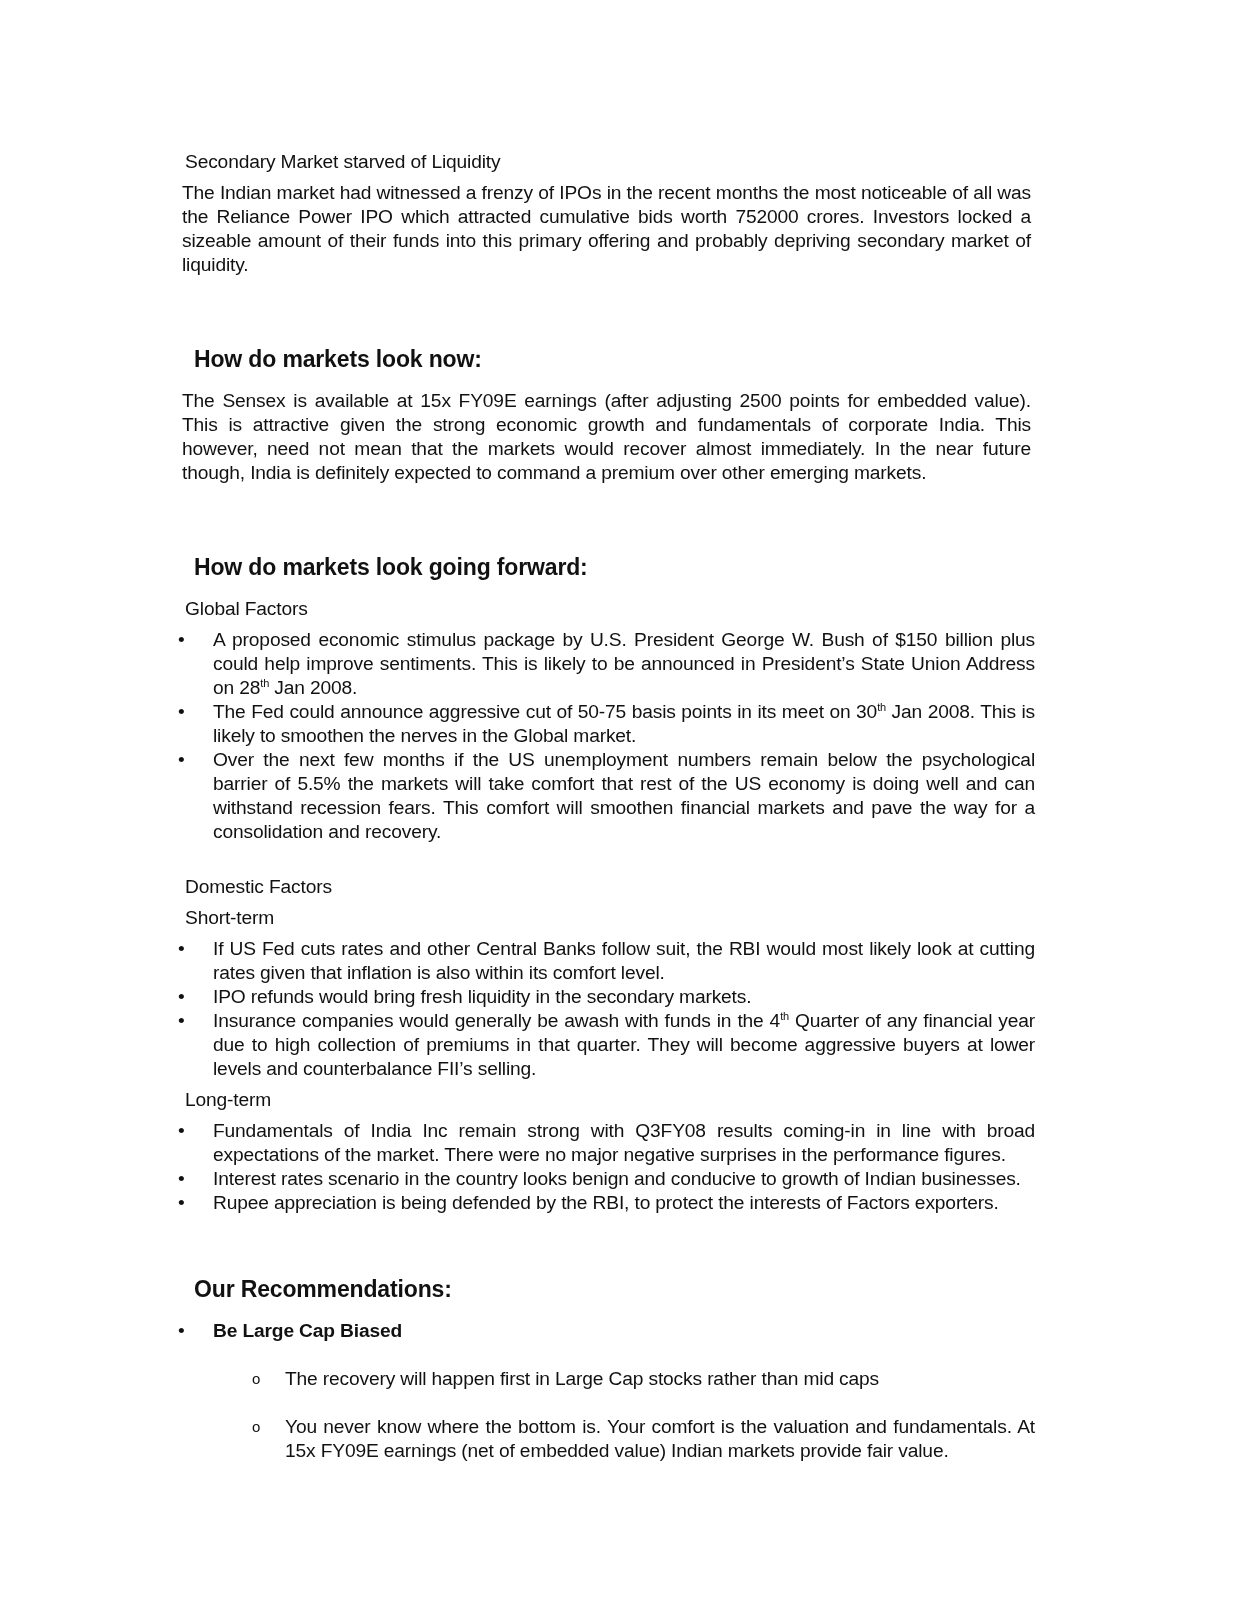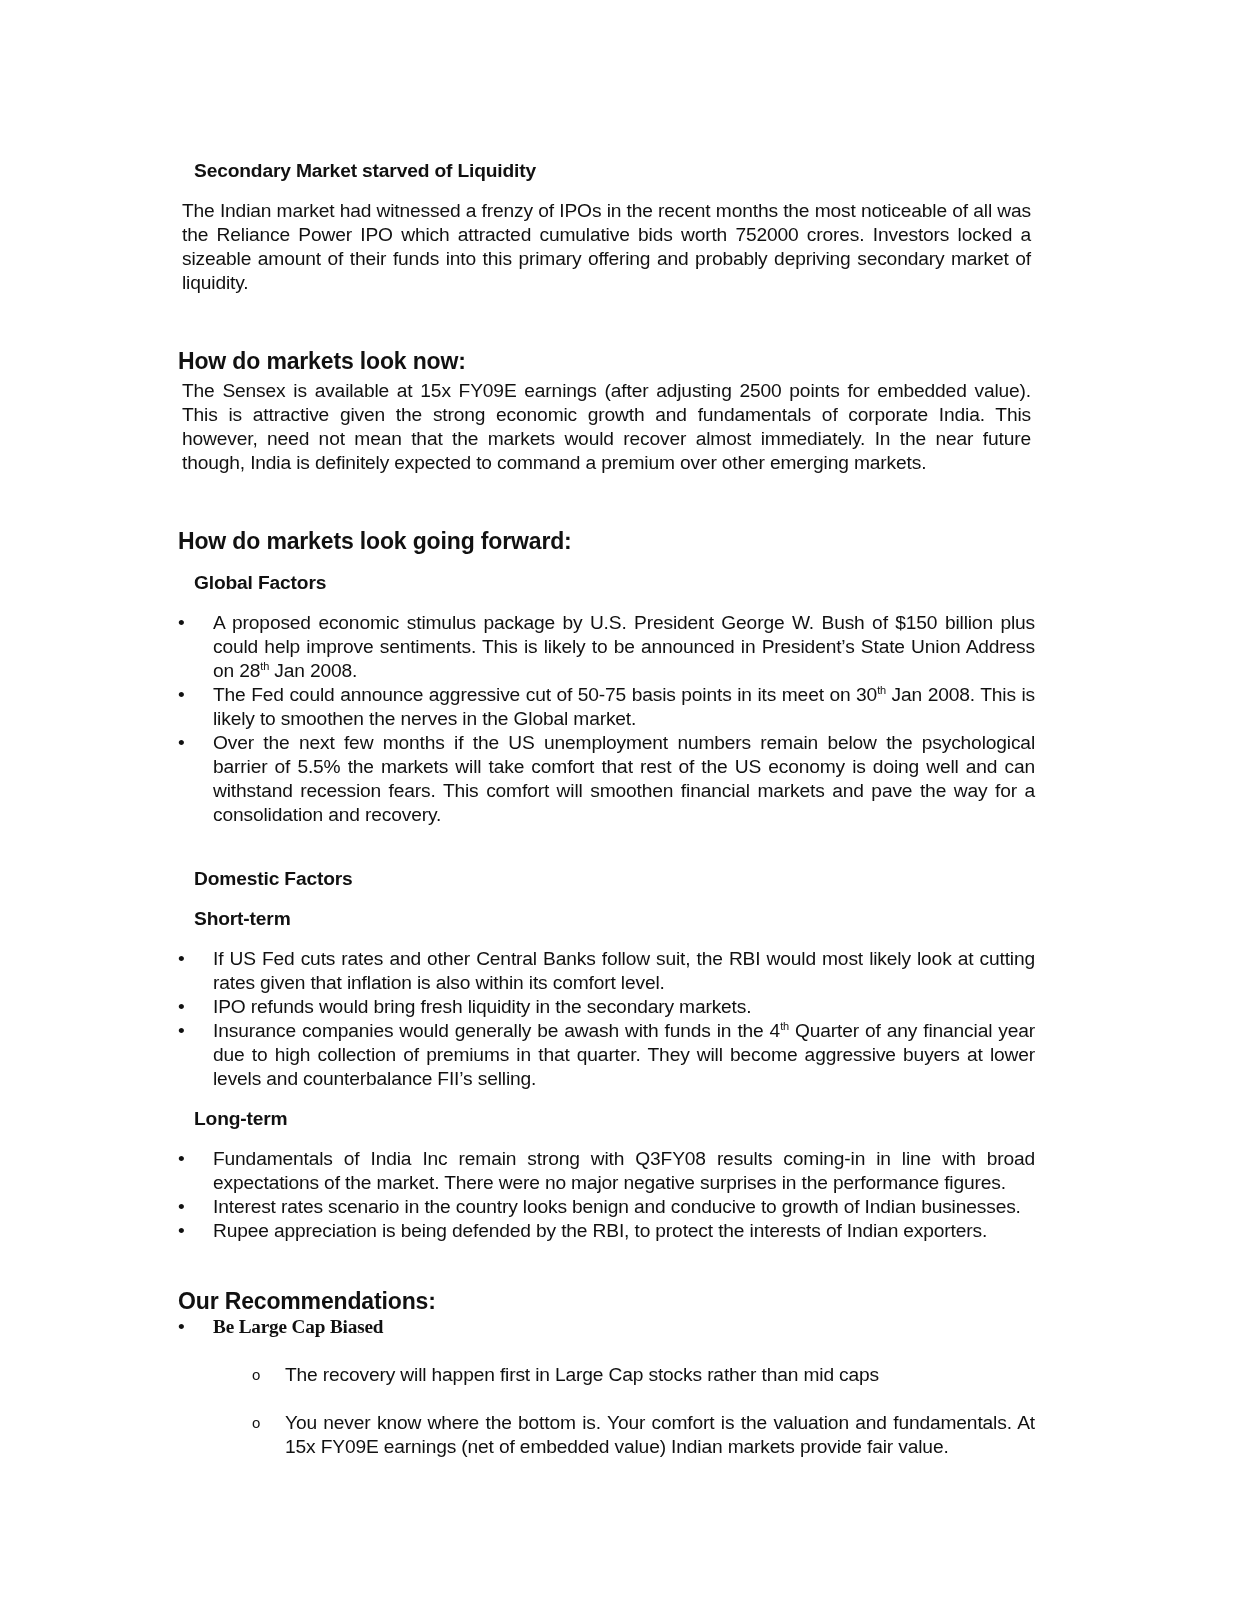--- a/index.html
+++ b/index.html
@@ -4,32 +4,32 @@
 <style>
   html, body { margin: 0; padding: 0; background: #ffffff; }
   body { width: 1237px; height: 1600px; position: relative; overflow: hidden; }
   .page {
     position: absolute; left: 178px; top: 143px; width: 857px;
     font-family: "Liberation Sans", sans-serif;
     font-size: 19.2px; line-height: 24px; color: #111;
     letter-spacing: -0.15px;
   }
   p { margin: 4px; text-align: justify; }
-  .h3 { font-weight: bold; margin: 16px; }
-  .h2 { font-weight: bold; font-size: 23px; line-height: 28px; margin: 0; }
+  .h3 { font-weight: normal; margin: 7px; }
+  .h2 { font-weight: bold; font-size: 23px; line-height: 28px; margin: 16px; }
   ul { margin: 0; padding: 0; list-style: none; }
   ul.bullets > li { position: relative; padding-left: 35px; text-align: justify; }
   ul.bullets > li::before { content: "\2022"; position: absolute; left: 0; top: 0; }
   ul.sub > li { position: relative; padding-left: 107px; text-align: justify; margin-top: 24px; }
   ul.sub > li::before { content: "o"; position: absolute; left: 74px; top: 0; font-size: 15px; }
   sup { font-size: 11px; line-height: 0; vertical-align: 7px; }
   .gap1 { height: 48px; }
   .gap2 { height: 24px; }
   .gap3 { height: 44px; }
-  .bold { font-weight: bold; font-family: Liberation Serif, serif; }
+  .bold { font-weight: bold; }
 </style>
 </head>
 <body>
 
 <div class="page">
 
   <p class="h3">Secondary Market starved of Liquidity</p>
   <p>The Indian market had witnessed a frenzy of IPOs in the recent months the most noticeable of all was the Reliance Power IPO which attracted cumulative bids worth 752000 crores. Investors locked a sizeable amount of their funds into this primary offering and probably depriving secondary market of liquidity.</p>
 
   <div class="gap1"></div>
@@ -53,21 +53,21 @@
   <p class="h3">Short-term</p>
   <ul class="bullets">
     <li><span>If US Fed cuts rates and other Central Banks follow suit, the RBI would most likely look at cutting rates given that inflation is also within its comfort level.</span></li>
     <li><span>IPO refunds would bring fresh liquidity in the secondary markets.</span></li>
     <li><span>Insurance companies would generally be awash with funds in the 4</span><sup>th</sup><span> Quarter of any financial year due to high collection of premiums in that quarter. They will become aggressive buyers at lower levels and counterbalance FII’s selling.</span></li>
   </ul>
   <p class="h3">Long-term</p>
   <ul class="bullets">
     <li>Fundamentals of India Inc remain strong with Q3FY08 results coming-in in line with broad expectations of the market. There were no major negative surprises in the performance figures.</li>
     <li>Interest rates scenario in the country looks benign and conducive to growth of Indian businesses.</li>
-    <li>Rupee appreciation is being defended by the RBI, to protect the interests of Indian exporters.</li>
+    <li>Rupee appreciation is being defended by the RBI, to protect the interests of Factors exporters.</li>
   </ul>
 
   <div class="gap3"></div>
 
   <p class="h2">Our Recommendations:</p>
   <ul class="bullets">
     <li>
       <span class="bold">Be Large Cap Biased</span>
     </li>
   </ul>

